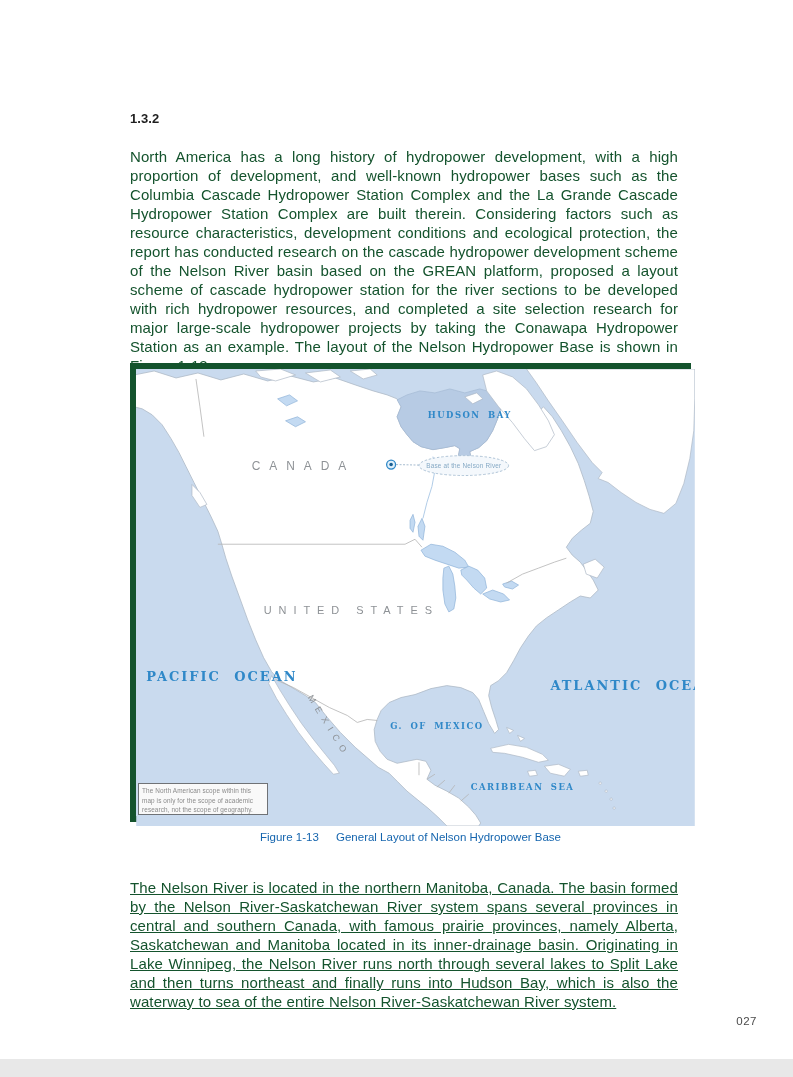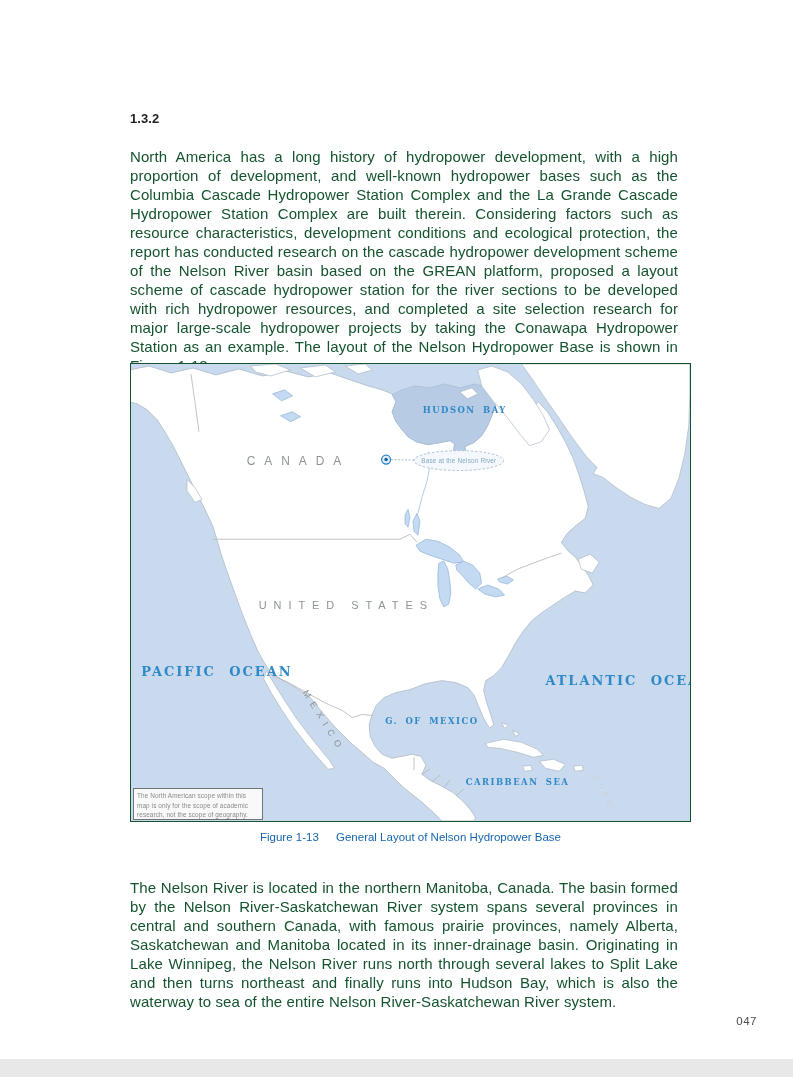--- a/index.html
+++ b/index.html
@@ -16,25 +16,25 @@
     position:absolute;left:130px;top:111px;width:548px;
     font-size:13px;font-weight:bold;color:#1f1f1f;
     display:flex;gap:14px;letter-spacing:0.1px;
   }
   .body-para{
     position:absolute;left:130px;width:548px;
     font-size:15px;line-height:19px;text-align:justify;
     color:#14532d;letter-spacing:0.1px;margin:0;
   }
   .p1{top:147px;}
-  .p2{top:878px;}
+  .p2{top:878px;text-decoration:underline;}
   .figure-wrap{position:absolute;left:130px;top:363px;width:561px;margin:0;padding:0;}
   .map-frame{
     position:relative;width:561px;height:459px;
-    border:1px solid #14532d;box-sizing:border-box;
+    border:6px solid #14532d;box-sizing:border-box;
     background:#c9daee;
   }
   .map-frame svg{display:block;width:559px;height:457px;}
   .land{fill:#ffffff;stroke:#aeb9c6;stroke-width:0.8;stroke-linejoin:round;}
   .island{fill:#ffffff;stroke:#aeb9c6;stroke-width:0.7;stroke-linejoin:round;}
   .lake{fill:#c3daf2;stroke:#8fb3d8;stroke-width:0.7;}
   .border-line{fill:none;stroke:#b3b3b3;stroke-width:0.8;}
   .river{fill:none;stroke:#a8c6e4;stroke-width:0.9;}
   .ocean-label{
     font-family:"DejaVu Serif", serif;font-weight:bold;
@@ -174,15 +174,15 @@
     </div>
   </figure>
 
   <div class="figure-caption">
     <span class="cap-label">Figure 1-13</span>
     <span>General Layout of Nelson Hydropower Base</span>
   </div>
 
   <p class="body-para p2">The Nelson River is located in the northern Manitoba, Canada. The basin formed by the Nelson River-Saskatchewan River system spans several provinces in central and southern Canada, with famous prairie provinces, namely Alberta, Saskatchewan and Manitoba located in its inner-drainage basin. Originating in Lake Winnipeg, the Nelson River runs north through several lakes to Split Lake and then turns northeast and finally runs into Hudson Bay, which is also the waterway to sea of the entire Nelson River-Saskatchewan River system.</p>
 
-  <div class="page-number">047</div>
+  <div class="page-number">027</div>
 
 </div>
 
 </body></html>

